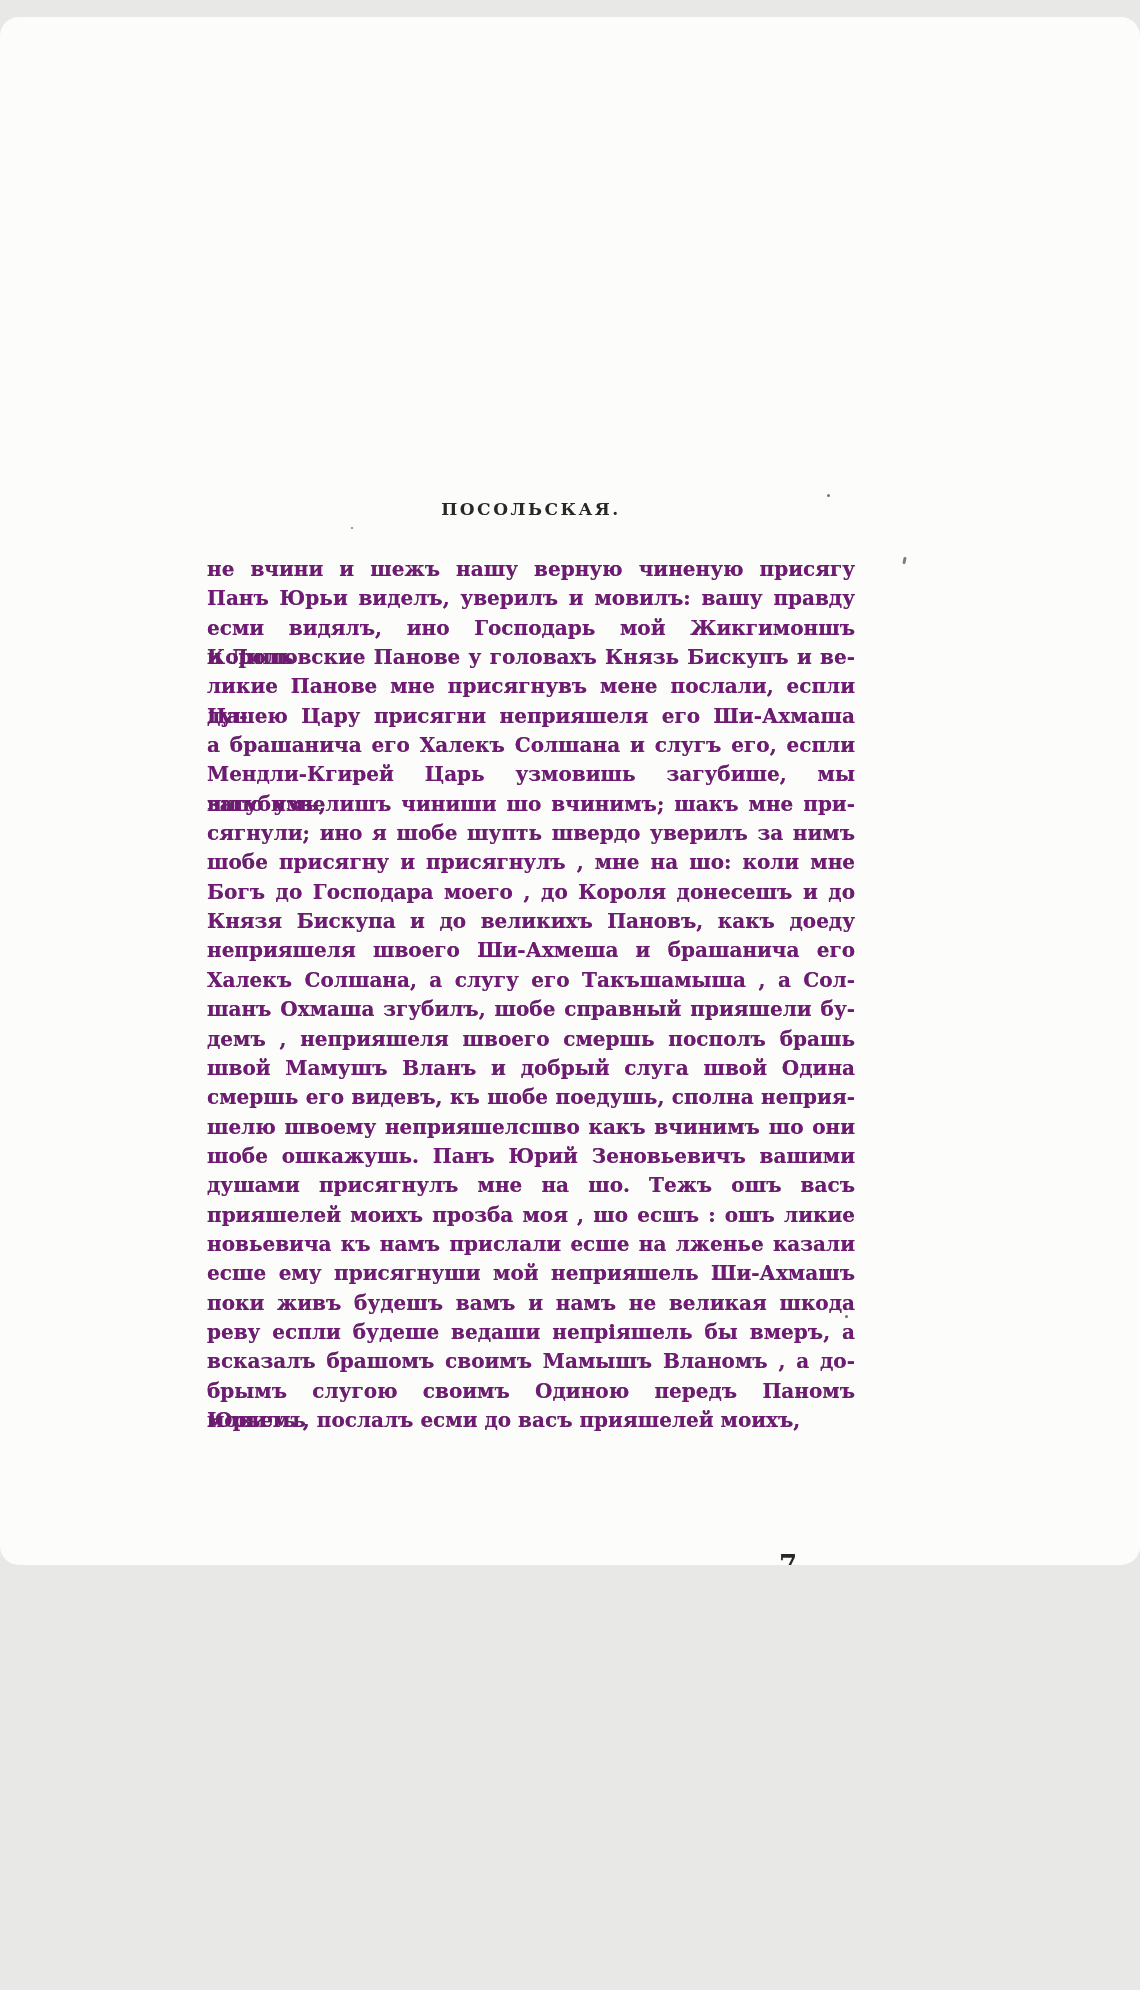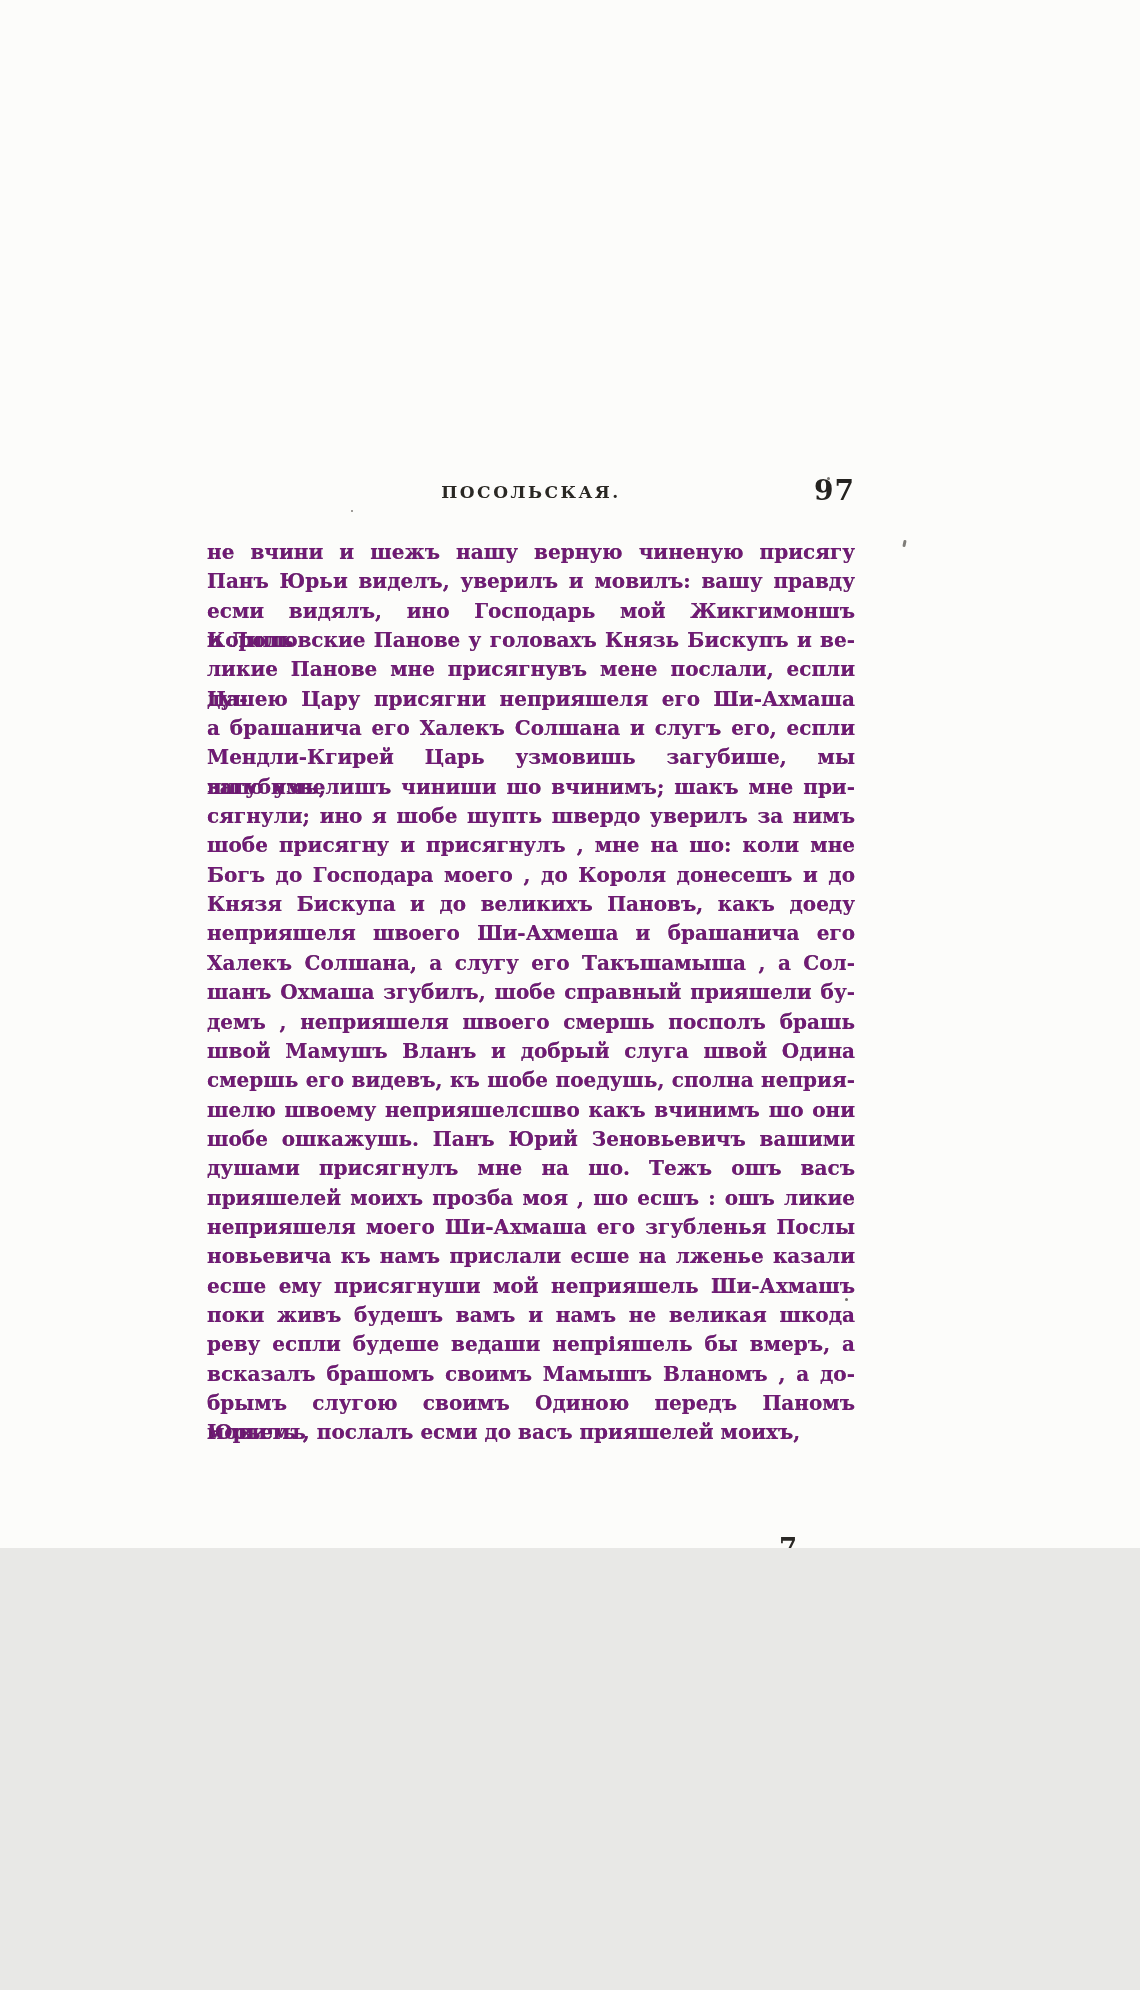--- a/index.html
+++ b/index.html
@@ -1,23 +1,24 @@
 <!DOCTYPE html>
 <html><head>
 <meta charset="utf-8">
 <style>
   html,body { margin:0; padding:0; background:#e8e8e6; }
   .page {
     position:relative;
     width:1140px; height:1548px;
-    margin:0 auto;
+    margin:17px auto;
     background:#fcfcfa;
     font-family:"DejaVu Serif", serif;
     overflow:hidden;
     color:#282622;
+    border-radius:19px;
   }
   .running-head {
     position:absolute;
     top:480px; left:207px; width:648px;
     text-align:center;
     font-size:17px; font-weight:bold;
     letter-spacing:2.5px;
     line-height:24px;
     color:#2a2824;
   }
@@ -57,21 +58,20 @@
     background:#4a4742;
     border-radius:50%;
   }
 </style>
 </head>
 <body>
 
 <div class="page">
 
   <div class="running-head">ПОСОЛЬСКАЯ.</div>
-  <div class="page-number">97</div>
 
   <div class="body-text">
     <div class="line">не вчини и шежъ нашу верную чиненую присягу</div>
     <div class="line">Панъ Юрьи виделъ, уверилъ и мовилъ: вашу правду</div>
     <div class="line">есми видялъ, ино Господарь мой Жикгимоншъ Король</div>
     <div class="line">и Лишовские Панове у головахъ Князь Бискупъ и ве-</div>
     <div class="line">ликие Панове мне присягнувъ мене послали, еспли Ца-</div>
     <div class="line">душею Цару присягни неприяшеля его Ши-Ахмаша</div>
     <div class="line">а брашанича его Халекъ Солшана и слугъ его, еспли</div>
     <div class="line">Мендли-Кгирей Царь узмовишь загубише, мы загубимъ,</div>
@@ -83,21 +83,20 @@
     <div class="line">неприяшеля швоего Ши-Ахмеша и брашанича его</div>
     <div class="line">Халекъ Солшана, а слугу его Такъшамыша , а Сол-</div>
     <div class="line">шанъ Охмаша згубилъ, шобе справный прияшели бу-</div>
     <div class="line">демъ , неприяшеля швоего смершь посполъ брашь</div>
     <div class="line">швой Мамушъ Вланъ и добрый слуга швой Одина</div>
     <div class="line">смершь его видевъ, къ шобе поедушь, сполна неприя-</div>
     <div class="line">шелю швоему неприяшелсшво какъ вчинимъ шо они</div>
     <div class="line">шобе ошкажушь. Панъ Юрий Зеновьевичъ вашими</div>
     <div class="line">душами присягнулъ мне на шо. Тежъ ошъ васъ</div>
     <div class="line">прияшелей моихъ прозба моя , шо есшъ : ошъ ликие</div>
-    <div class="line">неприяшеля моего Ши-Ахмаша его згубленья Послы</div>
     <div class="line">новьевича къ намъ прислали есше на лженье казали</div>
     <div class="line">есше ему присягнуши мой неприяшель Ши-Ахмашъ</div>
     <div class="line">поки живъ будешъ вамъ и намъ не великая шкода</div>
     <div class="line">реву еспли будеше ведаши непріяшель бы вмеръ, а</div>
     <div class="line">всказалъ брашомъ своимъ Мамышъ Вланомъ , а до-</div>
     <div class="line">брымъ слугою своимъ Одиною передъ Паномъ Юрьемъ</div>
     <div class="line last">мовилъ , послалъ есми до васъ прияшелей моихъ,</div>
   </div>
 
   <div class="signature">7</div>

